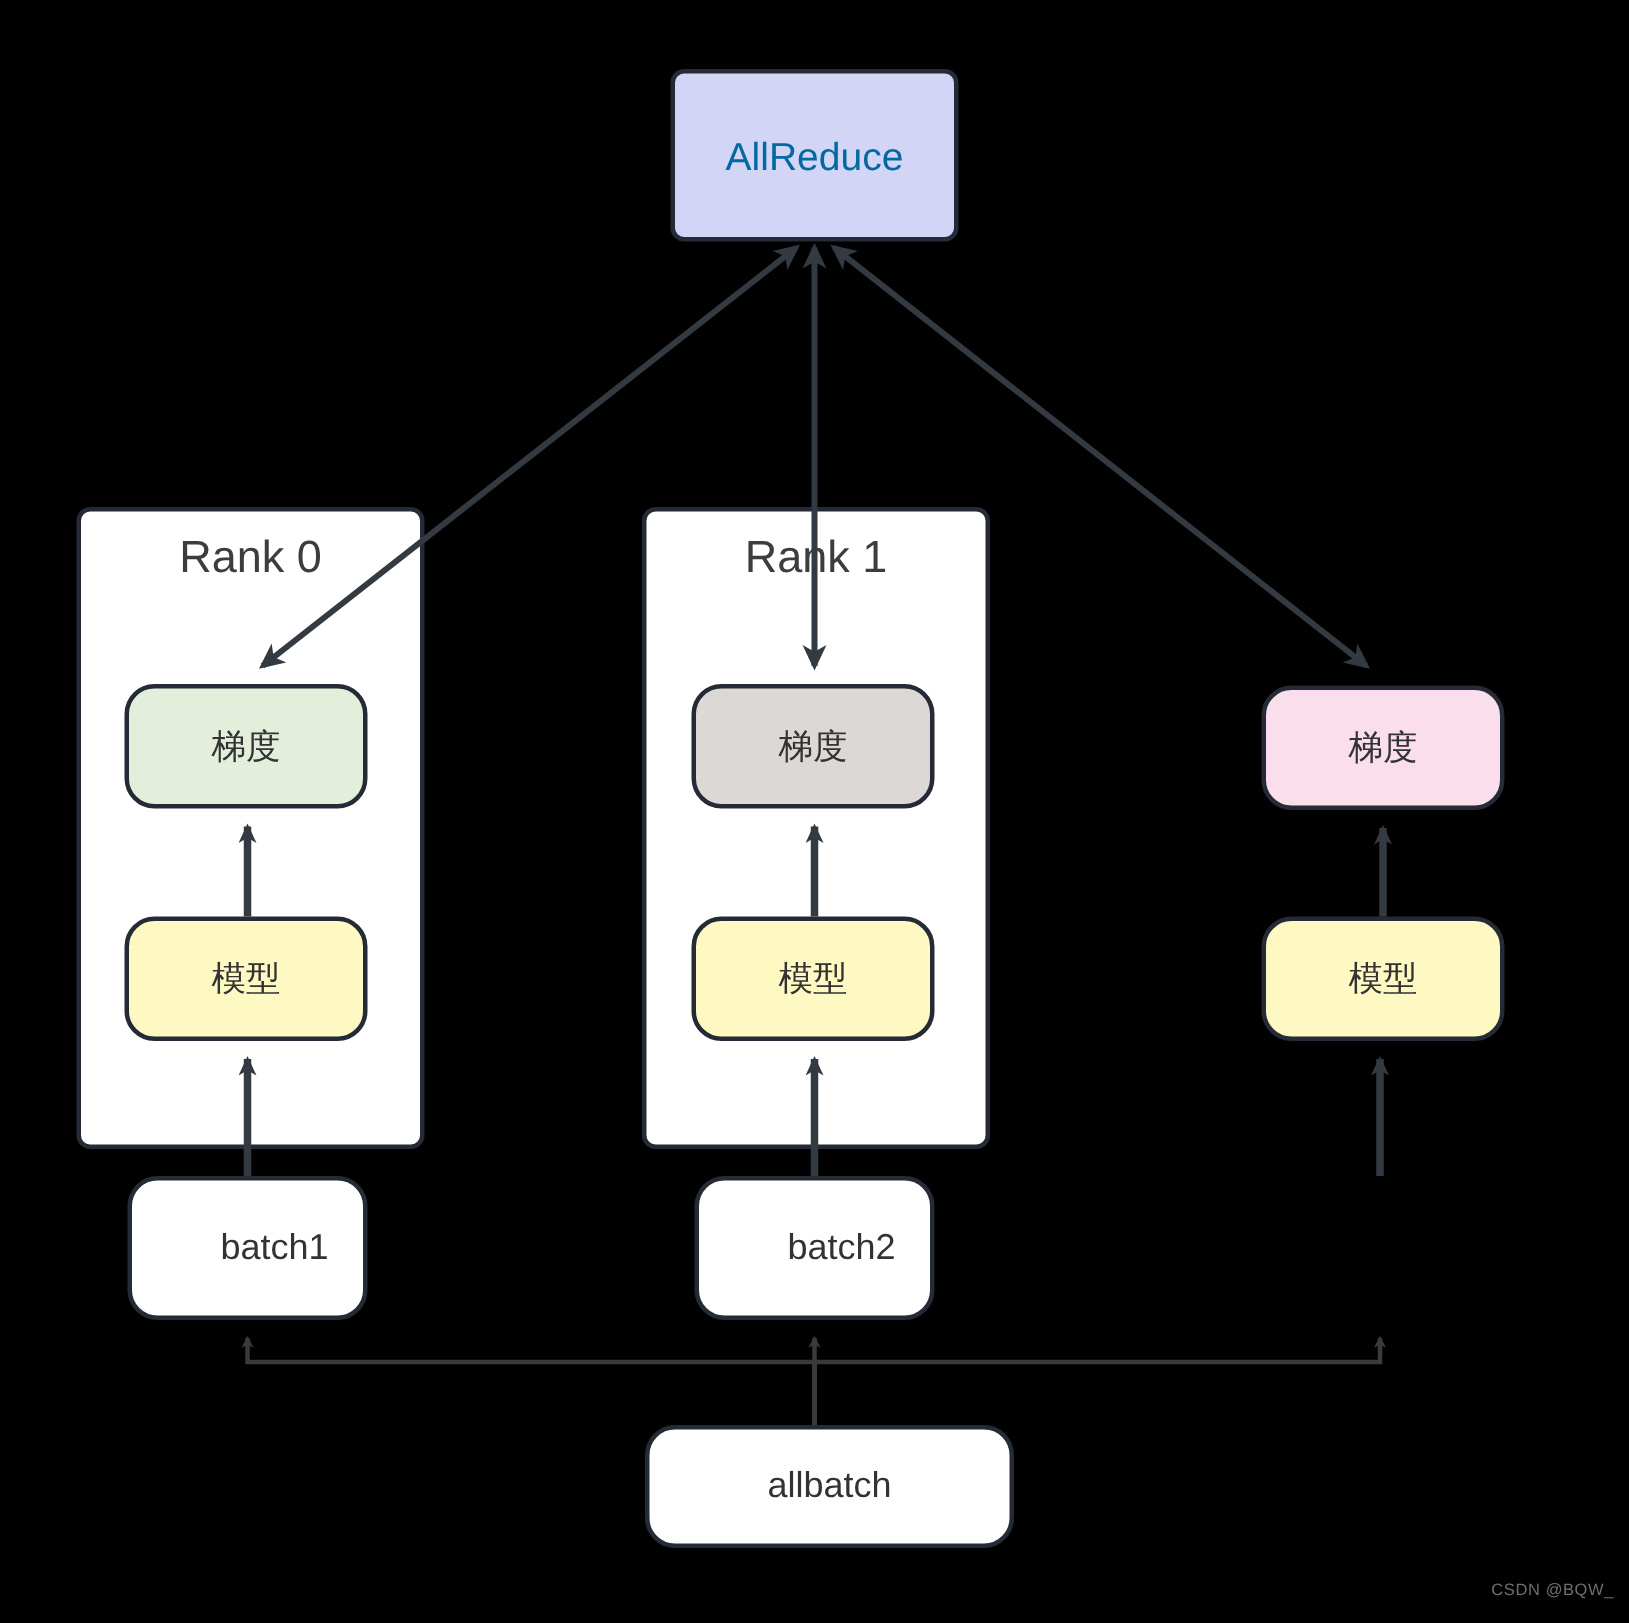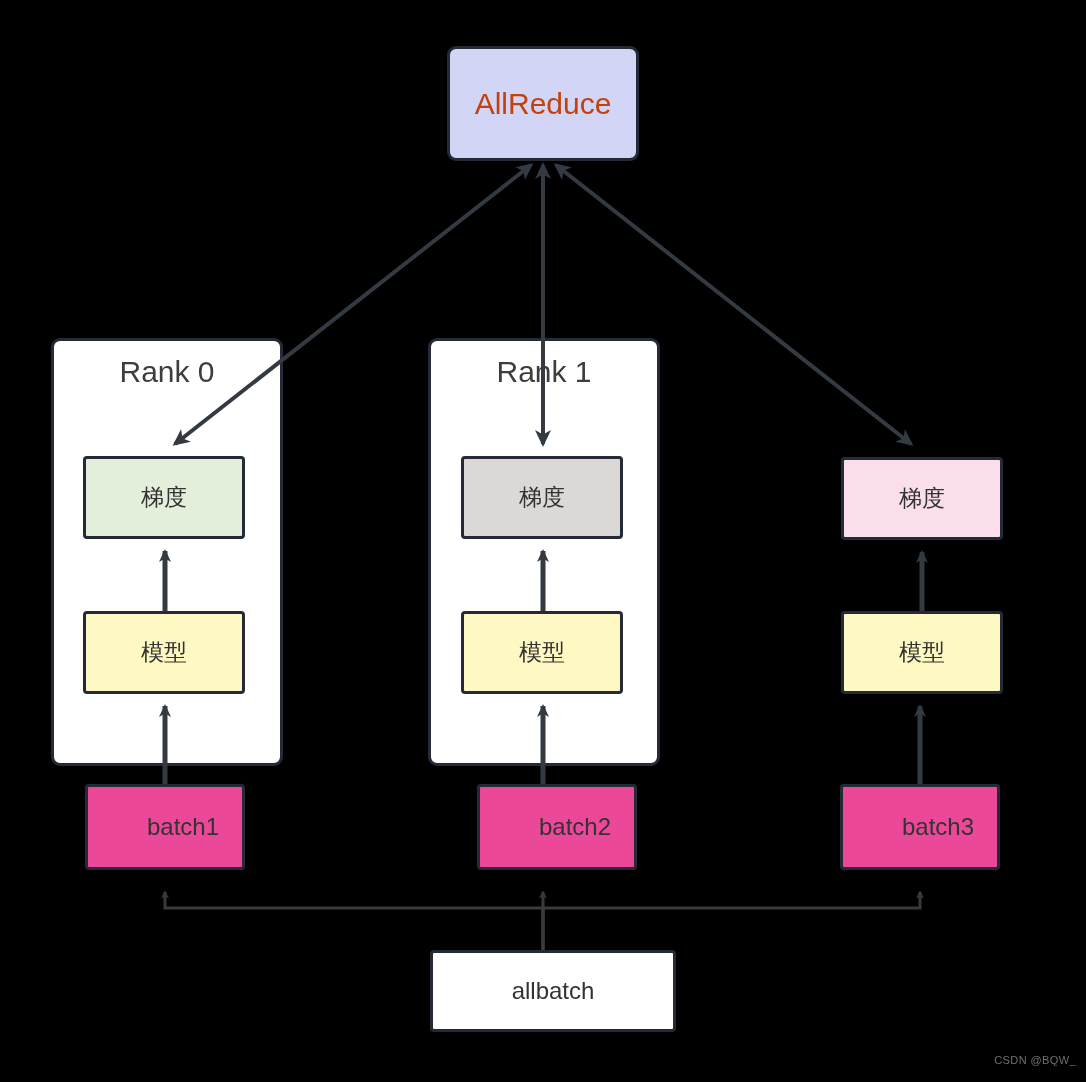--- a/index.html
+++ b/index.html
@@ -14,43 +14,43 @@
     position: relative;
     width: 1086px;
     height: 1082px;
     background: #000000;
     overflow: hidden;
   }
   .node {
     position: absolute;
     box-sizing: border-box;
     border: 3px solid #242b36;
-    border-radius: 4px;
+    border-radius: 20px;
     display: flex;
     align-items: center;
     justify-content: center;
     color: #333333;
     z-index: 3;
   }
   .node-label {
     line-height: 1;
     white-space: nowrap;
   }
   
   #allreduce {
     left: 447px;
     top: 46px;
     width: 192px;
     height: 115px;
     background: #d2d5f5;
     border-radius: 9px;
   }
   #allreduce .node-label {
-    font-size: 30px;
-    color: #c2410c;
+    font-size: 26px;
+    color: #0369a1;
   }
   
   .cluster {
     position: absolute;
     box-sizing: border-box;
     background: #ffffff;
     border: 3px solid #242b36;
     border-radius: 9px;
     z-index: 1;
     margin-top: 32px;
@@ -79,27 +79,27 @@
   
   .model-box { width: 162px; height: 83px; background: #fef9c3; }
   .model-box .node-label { font-size: 23px; }
   #model-rank0 { left: 83px;  top: 611px; }
   #model-rank1 { left: 461px; top: 611px; }
   #model-rank2 { left: 841px; top: 611px; }
 
   
   .batch-box {
     width: 160px;
-    height: 86px;
-    background: #ec4899;
+    height: 96px;
+    background: #ffffff;
     padding-left: 36px;
   }
   .batch-box .node-label { font-size: 24px; }
   #batch1 { left: 85px;  top: 784px; }
-  #batch2 { left: 477px; top: 784px; }
+  #batch2 { left: 463px; top: 784px; }
   #batch3 { left: 840px; top: 784px; }
 
   
   #allbatch {
     left: 430px;
     top: 950px;
     width: 246px;
     height: 82px;
     background: #ffffff;
   }
@@ -217,23 +217,20 @@
   <div class="node model-box" id="model-rank2">
     <span class="node-label">模型</span>
   </div>
 
   <div class="node batch-box" id="batch1">
     <span class="node-label">batch1</span>
   </div>
   <div class="node batch-box" id="batch2">
     <span class="node-label">batch2</span>
   </div>
-  <div class="node batch-box" id="batch3">
-    <span class="node-label">batch3</span>
-  </div>
 
   <div class="node" id="allbatch">
     <span class="node-label">allbatch</span>
   </div>
 
   <div id="watermark">CSDN @BQW_</div>
 
 </div>
 
 </body></html>

